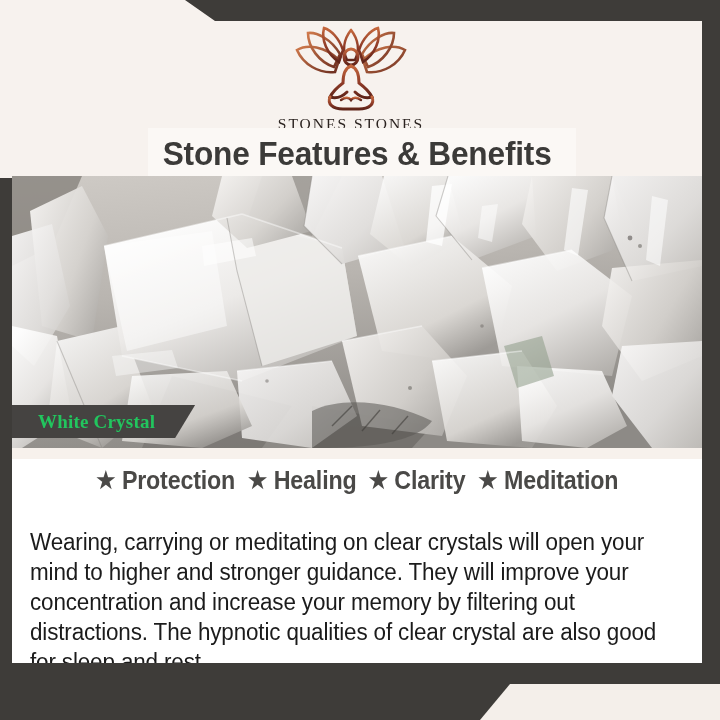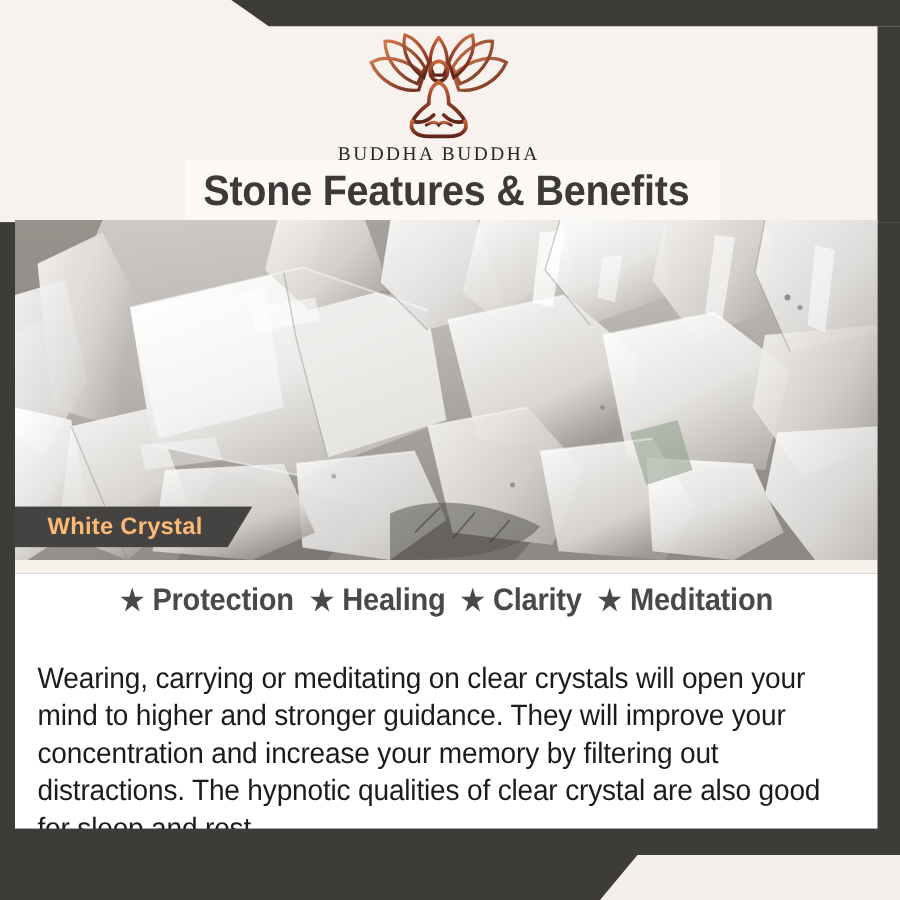--- a/index.html
+++ b/index.html
@@ -108,24 +108,24 @@
     left: 12px;
     top: 405px;
     height: 33px;
     padding: 0 40px 0 26px;
     background: #454341;
     display: flex;
     align-items: center;
     clip-path: polygon(0 0, 100% 0, calc(100% - 20px) 100%, 0 100%);
   }
   .crystal-label-text {
-    font-family: Liberation Sans, sans-serif;
+    font-family: Liberation Serif, serif;
     font-size: 19px;
     font-weight: bold;
-    color: #fdba74;
+    color: #22c55e;
     letter-spacing: 0.2px;
     white-space: nowrap;
   }
 
   
   .cream-strip {
     position: absolute;
     left: 12px;
     top: 448px;
     width: 690px;
@@ -238,21 +238,21 @@
       <path d="M74 4 C67 13 65 24 70 34 L78 34 C83 24 81 13 74 4 Z" fill="none" stroke="url(#lg)" stroke-width="2.6" stroke-linejoin="round"></path>
 
       <ellipse cx="74" cy="31" rx="7" ry="8" fill="none" stroke="url(#lg)" stroke-width="3"></ellipse>
 
       <path d="M74 40 C68 42 66 50 66 57 C62 60 56 65 53 71 C60 73 66 70 70 66" fill="none" stroke="url(#lg)" stroke-width="3" stroke-linecap="round"></path>
       <path d="M74 40 C80 42 82 50 82 57 C86 60 92 65 95 71 C88 73 82 70 78 66" fill="none" stroke="url(#lg)" stroke-width="3" stroke-linecap="round"></path>
 
       <path d="M53 71 C50 78 56 83 66 83 L82 83 C92 83 98 78 95 71" fill="none" stroke="url(#lg)" stroke-width="3" stroke-linecap="round"></path>
       <path d="M64 74 C68 71 72 71 74 74 C76 71 80 71 84 74" fill="none" stroke="url(#lg)" stroke-width="2.4" stroke-linecap="round"></path>
     </svg>
-    <span class="logo-word">BUDDHA BUDDHA</span>
+    <span class="logo-word">STONES STONES</span>
   </div>
 
   <div class="title-banner">
     <span class="title-text">Stone Features &amp; Benefits</span>
   </div>
 
   <div class="photo">
     <svg viewBox="0 0 690 272" preserveAspectRatio="none">
       <defs>
         <linearGradient id="bgq" x1="0" y1="0" x2="0.3" y2="1">

